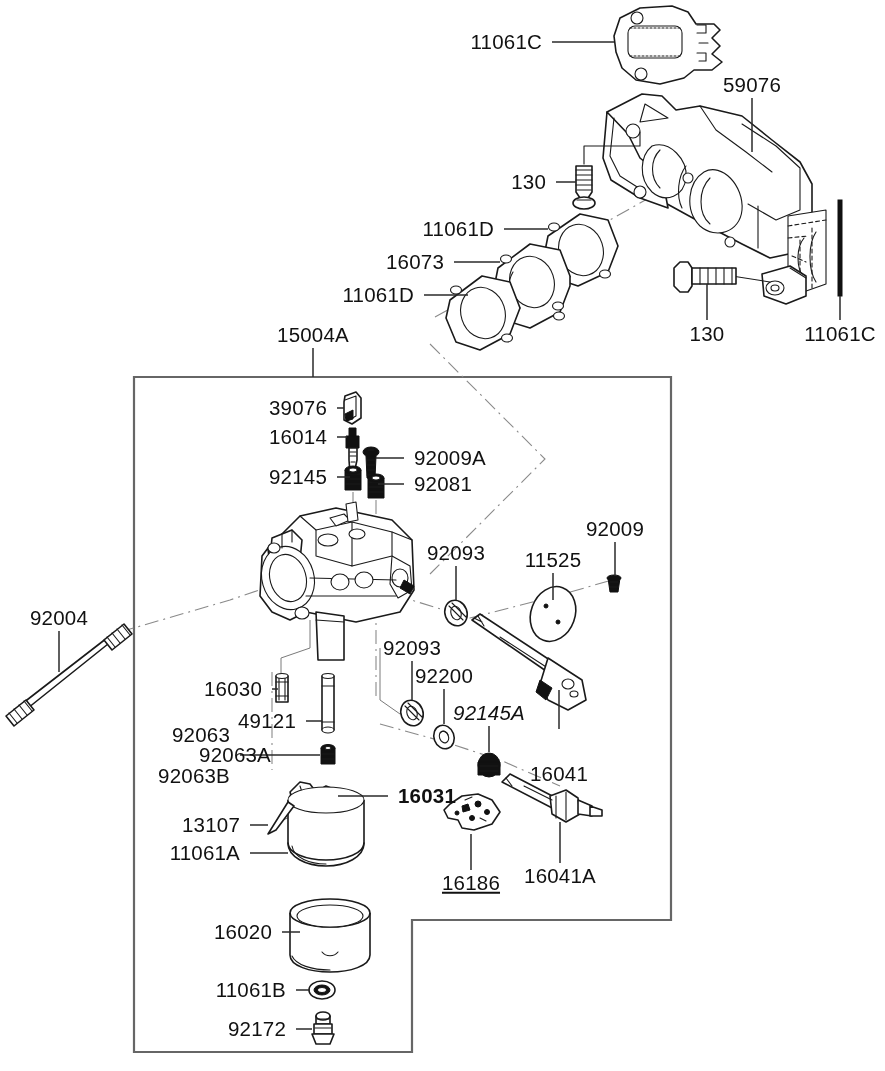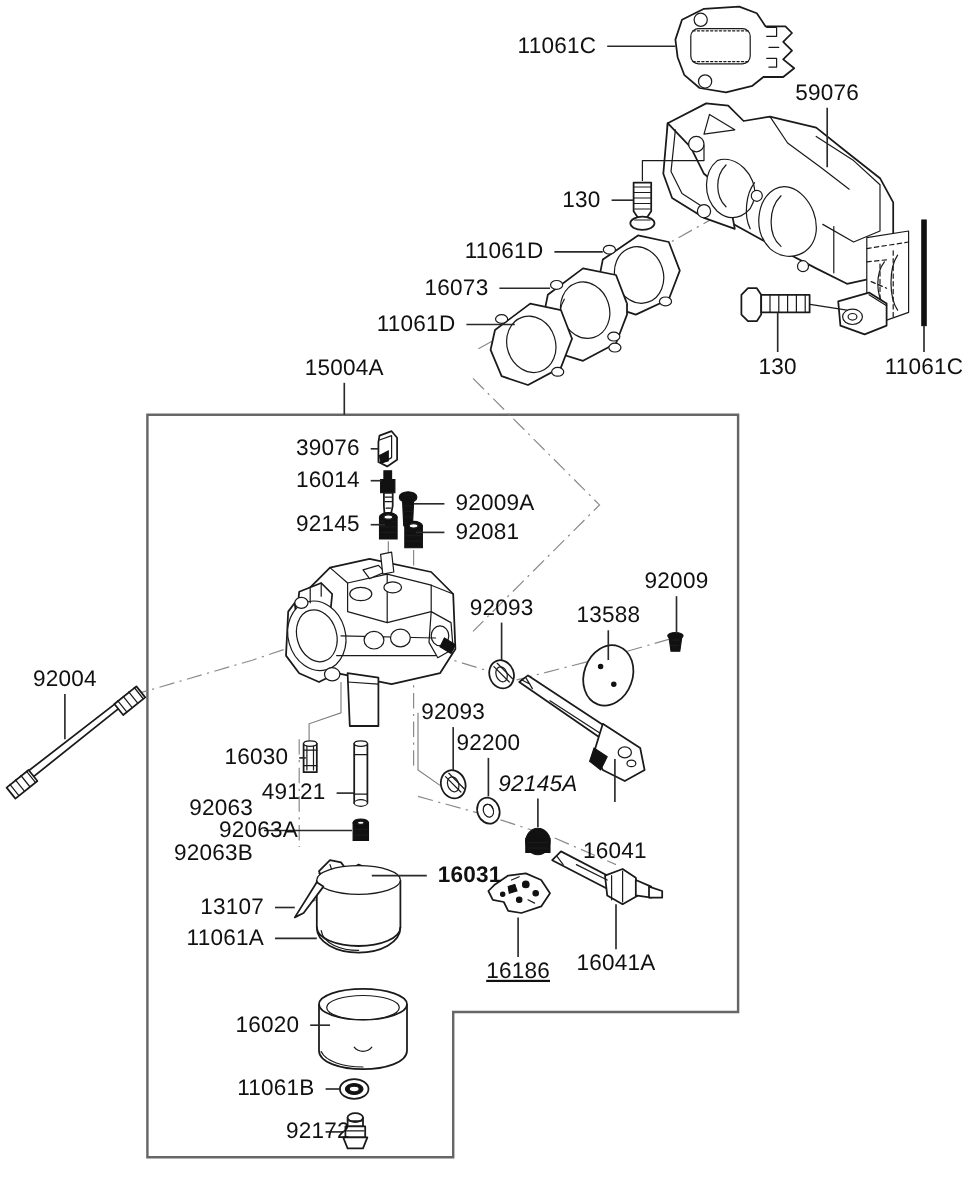--- a/index.html
+++ b/index.html
@@ -405,34 +405,34 @@
       <div class="lbl c" style="left: 707px; top: 334px;">130</div>
       <div class="lbl c" style="left: 840px; top: 334px;">11061C</div>
       <div class="lbl c" style="left: 313px; top: 335px;">15004A</div>
       <div class="lbl r" style="left: 327px; top: 408px;">39076</div>
       <div class="lbl r" style="left: 327px; top: 437px;">16014</div>
       <div class="lbl l" style="left: 414px; top: 458px;">92009A</div>
       <div class="lbl r" style="left: 327px; top: 477px;">92145</div>
       <div class="lbl l" style="left: 414px; top: 484px;">92081</div>
       <div class="lbl c" style="left: 615px; top: 529px;">92009</div>
       <div class="lbl c" style="left: 456px; top: 553px;">92093</div>
-      <div class="lbl c" style="left: 553px; top: 560px;">13588</div>
+      <div class="lbl c" style="left: 553px; top: 560px;">11525</div>
       <div class="lbl c" style="left: 59px; top: 618px;">92004</div>
       <div class="lbl c" style="left: 412px; top: 648px;">92093</div>
       <div class="lbl r" style="left: 262px; top: 689px;">16030</div>
       <div class="lbl c" style="left: 444px; top: 676px;">92200</div>
       <div class="lbl r" style="left: 296px; top: 721px;">49121</div>
       <div class="lbl c" style="left: 489px; top: 713px; font-style: italic;">92145A</div>
       <div class="lbl c" style="left: 559px; top: 774px;">16041</div>
       <div class="lbl r" style="left: 230px; top: 735px;">92063</div>
       <div class="lbl r" style="left: 230px; top: 755px; margin-left: 41px;">92063A</div>
       <div class="lbl r" style="left: 230px; top: 776px;">92063B</div>
       <div class="lbl l" style="left: 398px; top: 796px; font-weight: bold;">16031</div>
       <div class="lbl r" style="left: 240px; top: 825px;">13107</div>
       <div class="lbl r" style="left: 240px; top: 853px;">11061A</div>
       <div class="lbl c" style="left: 471px; top: 883px; text-decoration: underline;">16186</div>
       <div class="lbl c" style="left: 560px; top: 876px;">16041A</div>
       <div class="lbl r" style="left: 272px; top: 932px;">16020</div>
       <div class="lbl r" style="left: 286px; top: 990px;">11061B</div>
-      <div class="lbl r" style="left: 286px; top: 1029px; margin-left: 32px;">92172</div>
+      <div class="lbl r" style="left: 286px; top: 1029px;">92172</div>
     </div>
 
 </div>
 
 </body></html>

